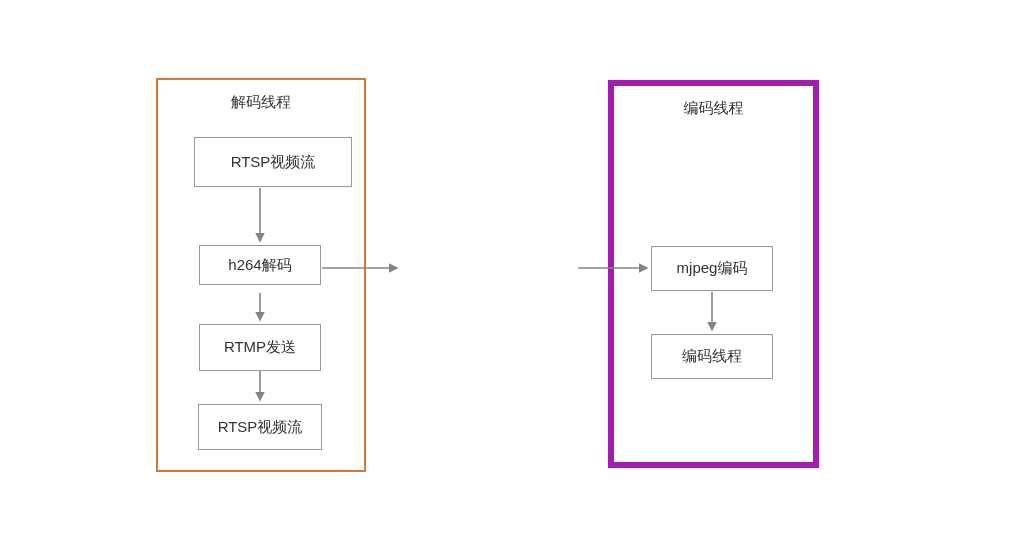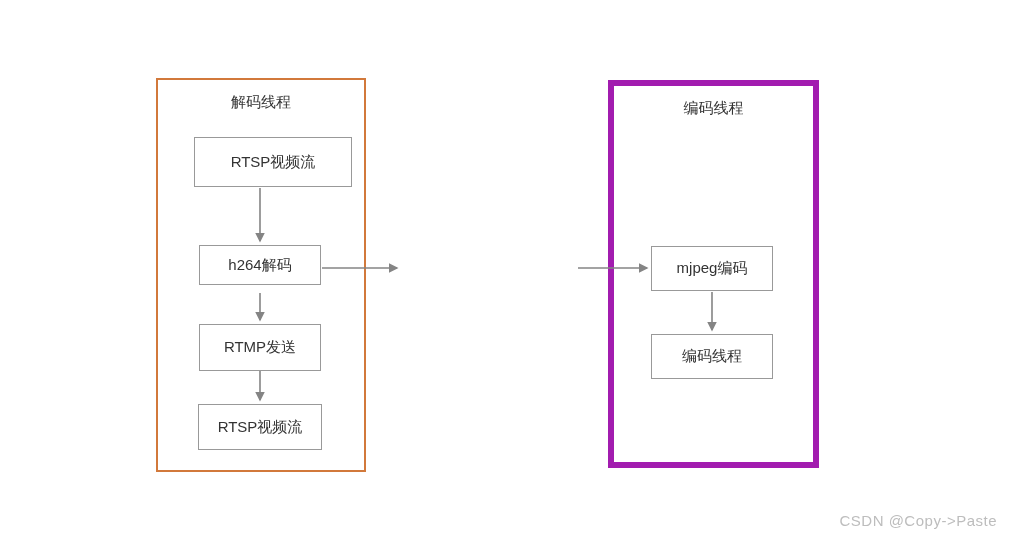--- a/index.html
+++ b/index.html
@@ -134,15 +134,14 @@
       </marker>
     </defs>
     <line x1="260" y1="188" x2="260" y2="241" stroke="#848484" stroke-width="1.6" marker-end="url(#arrowhead)"></line>
     <line x1="260" y1="293" x2="260" y2="320" stroke="#848484" stroke-width="1.6" marker-end="url(#arrowhead)"></line>
     <line x1="260" y1="371" x2="260" y2="400" stroke="#848484" stroke-width="1.6" marker-end="url(#arrowhead)"></line>
     <line x1="322" y1="268" x2="397" y2="268" stroke="#848484" stroke-width="1.6" marker-end="url(#arrowhead)"></line>
     <line x1="578" y1="268" x2="647" y2="268" stroke="#848484" stroke-width="1.6" marker-end="url(#arrowhead)"></line>
     <line x1="712" y1="292" x2="712" y2="330" stroke="#848484" stroke-width="1.6" marker-end="url(#arrowhead)"></line>
   </svg>
 
-  <div class="watermark">CSDN @Copy-&gt;Paste</div>
 
 </div>
 
 </body></html>

